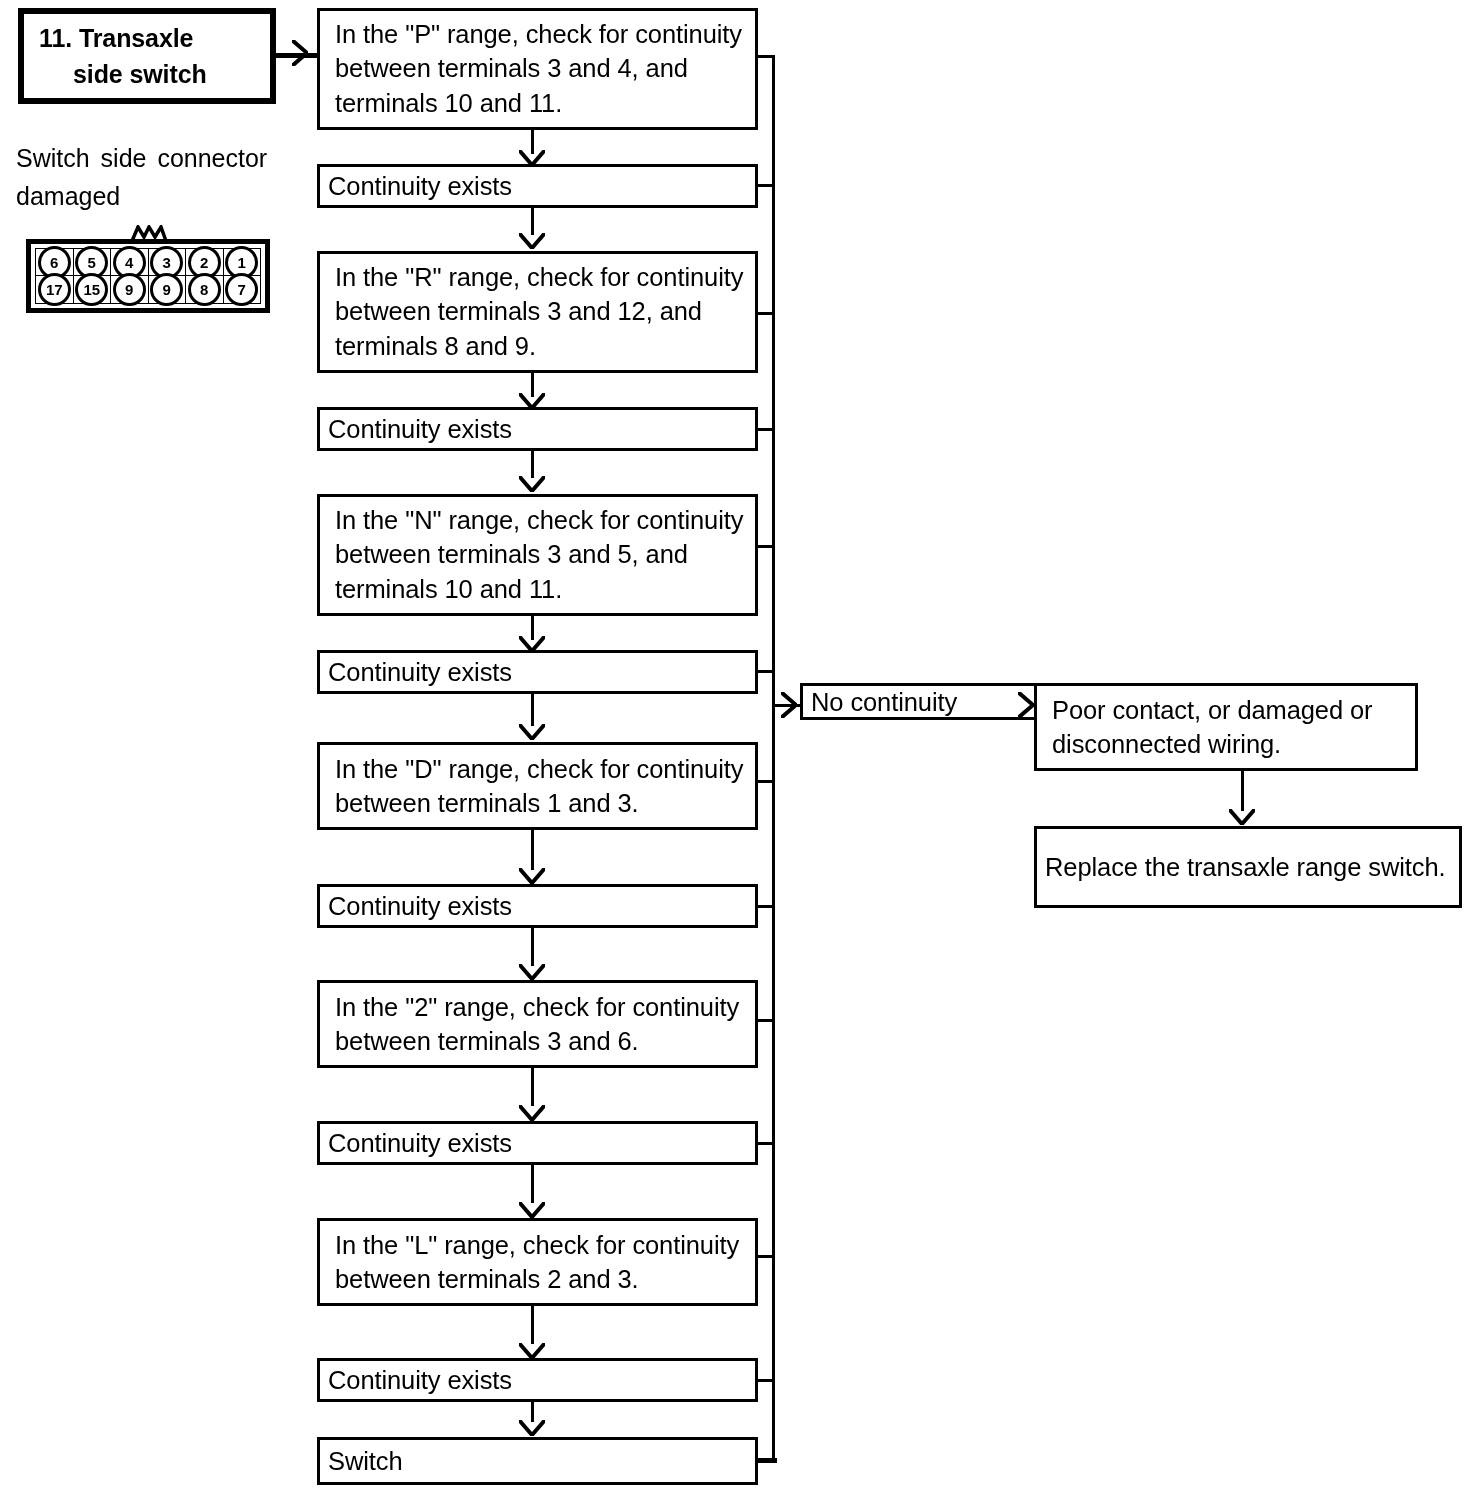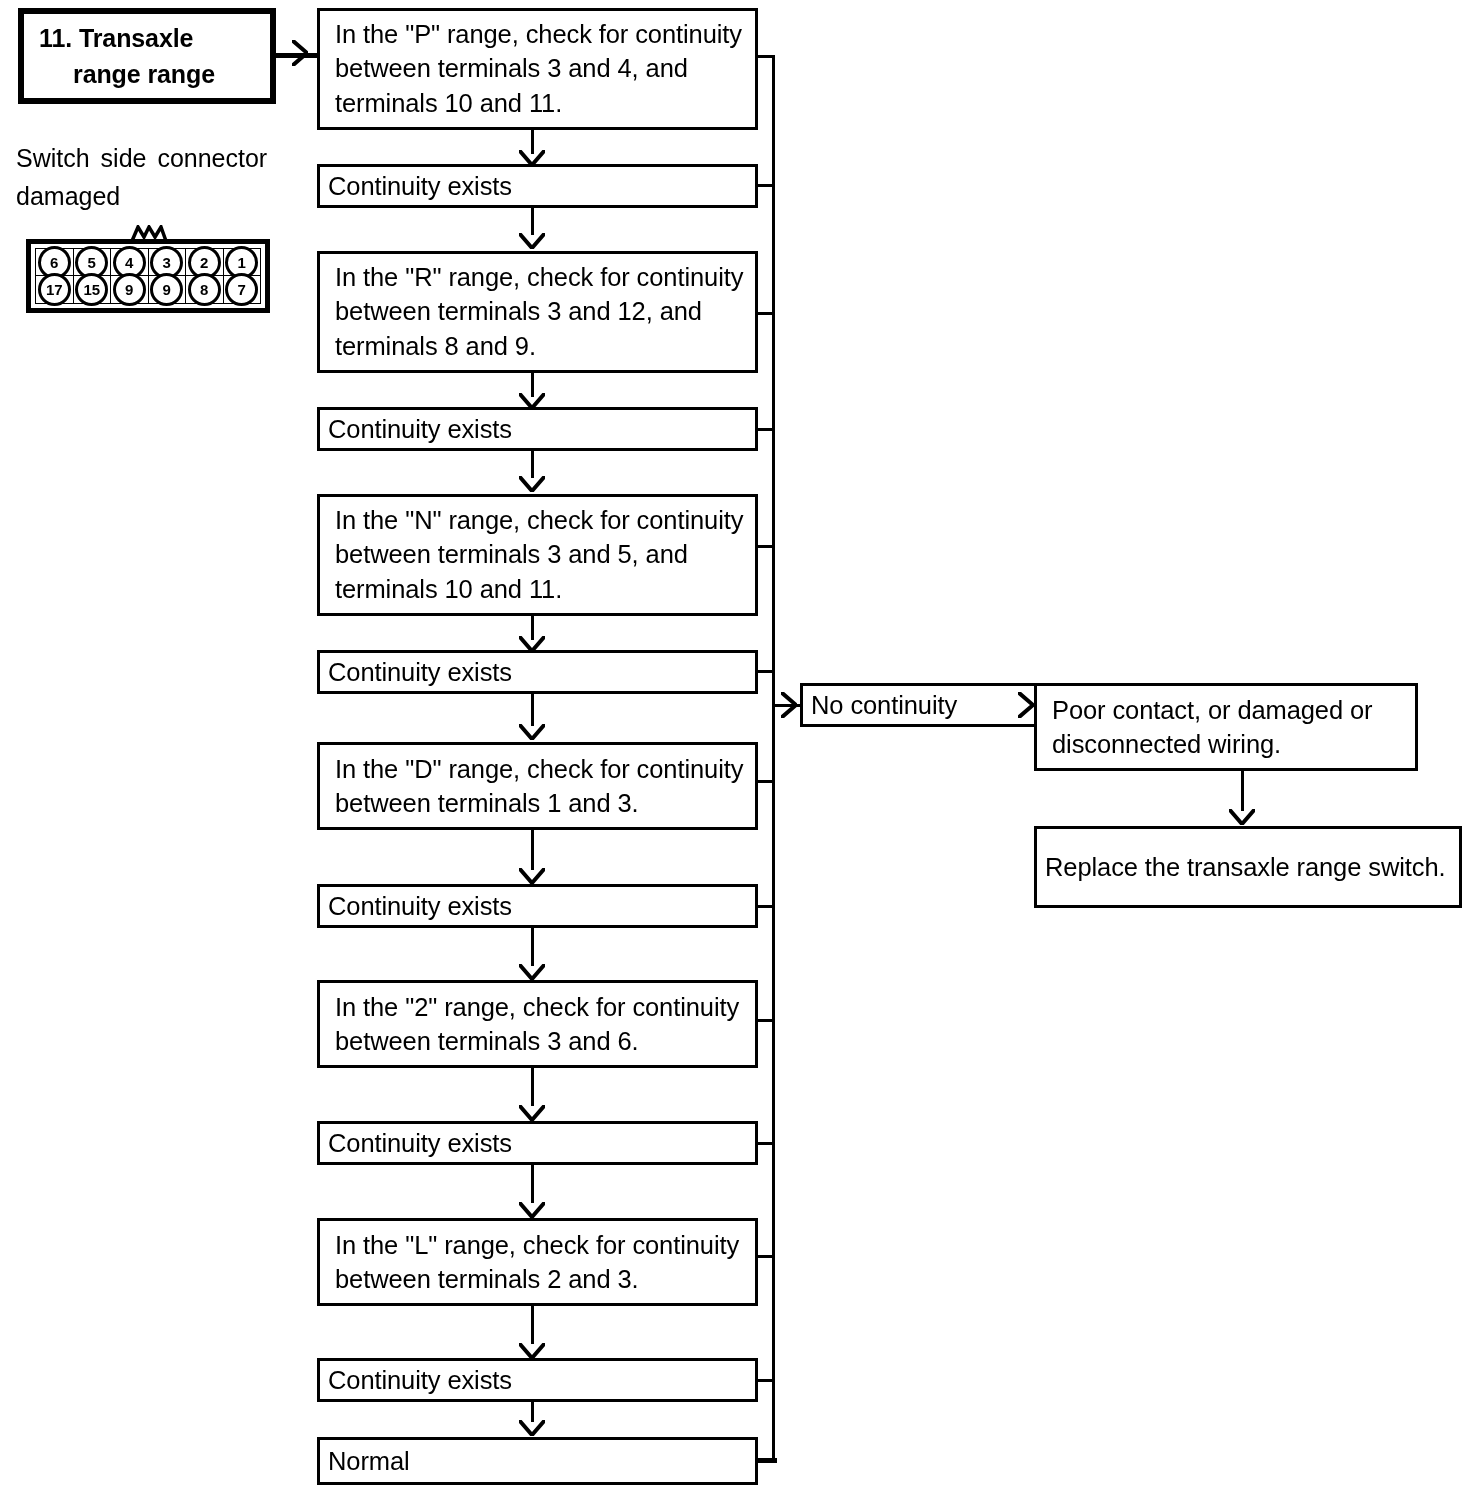--- a/index.html
+++ b/index.html
@@ -158,21 +158,21 @@
   .arrow-down svg, .arrow-right svg { display: block; }
 </style>
 </head>
 <body>
 
 <div id="canvas">
 
   <div class="box box-thick tl" id="title-box" style="left:18px; top:8px; width:258px; height:96px;">
     <div class="txt">
       <span>11. Transaxle</span>
-      <span class="t-l2">range range</span>
+      <span class="t-l2">side switch</span>
     </div>
   </div>
 
   <div class="hline thick" style="left:276px; top:53px; width:42px;"></div>
   <div class="arrow-right" style="left:292px; top:40px;">
     <svg width="16" height="26" viewBox="0 0 16 26">
       <path d="M0 0 L15 13 L0 26" fill="none" stroke="#000" stroke-width="4"></path>
     </svg>
   </div>
 
@@ -273,21 +273,21 @@
 
   <div class="box tl" style="left:317px; top:1218px; width:441px; height:88px;">
     <div class="txt">In the "L" range, check for continuity between terminals 2 and 3.</div>
   </div>
 
   <div class="box ctr" style="left:317px; top:1358px; width:441px; height:44px;">
     <div class="txt">Continuity exists</div>
   </div>
 
   <div class="box ctr" style="left:317px; top:1437px; width:441px; height:48px;">
-    <div class="txt">Normal</div>
+    <div class="txt">Switch</div>
   </div>
 
   <div class="vline" style="left:531px; top:130px; height:24px;"></div>
   <div class="arrow-down" style="left:519px; top:150px;">
     <svg width="26" height="16" viewBox="0 0 26 16">
         <path d="M0 0 L13 15 L26 0" fill="none" stroke="#000" stroke-width="4"></path>
       </svg>
   </div>
 
   <div class="vline" style="left:531px; top:208px; height:27px;"></div>
@@ -383,21 +383,21 @@
   <div class="hline" style="left:755px; top:1379px;width:20px;"></div>
   <div class="hline thick" style="left:755px; top:1458px;width:22px;"></div>
 
   <div class="hline" style="left:772px; top:704px; width:30px;"></div>
   <div class="arrow-right" style="left:781px; top:692px;">
     <svg width="16" height="26" viewBox="0 0 16 26">
       <path d="M0 0 L15 13 L0 26" fill="none" stroke="#000" stroke-width="4"></path>
     </svg>
   </div>
 
-  <div class="box ctr" style="left:800px; top:683px; width:250px; height:44px;">
+  <div class="box ctr" style="left:800px; top:683px; width:250px; height:37px;">
     <div class="txt">No continuity</div>
   </div>
 
   <div class="hline" style="left:1050px; top:704px; width:28px;"></div>
   <div class="arrow-right" style="left:1018px; top:692px;">
     <svg width="16" height="26" viewBox="0 0 16 26">
       <path d="M0 0 L15 13 L0 26" fill="none" stroke="#000" stroke-width="4"></path>
     </svg>
   </div>
 

